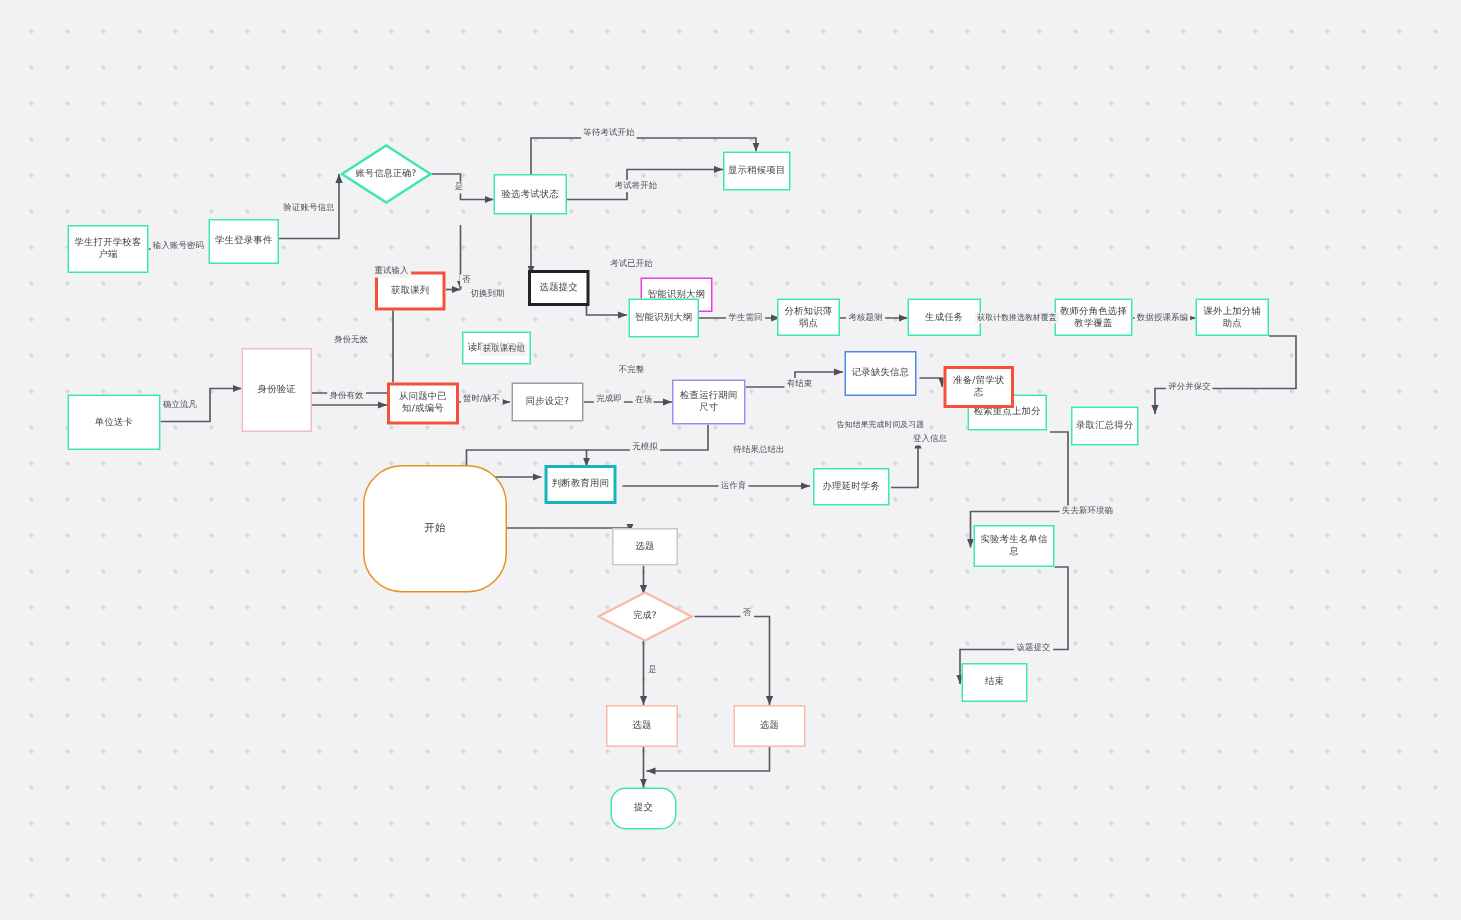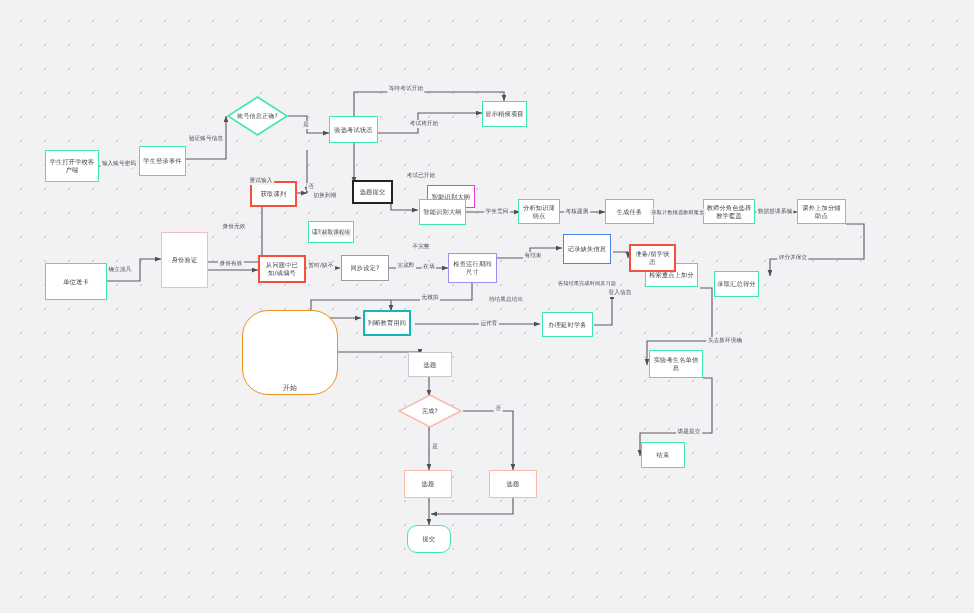--- a/index.html
+++ b/index.html
@@ -46,21 +46,21 @@
   .dia-shape {
     position: absolute;
     left: 0; top: 0;
     width: 100%; height: 100%;
   }
   .dia-label {
     position: relative;
     z-index: 2;
     font-size: 6px;
   }
-  .node.rounded { border-radius: 14px; align-items: flex-end; }
+  .node.rounded { border-radius: 14px; }
   .node.pill { border-radius: 9px; }
   .edge-label {
     position: absolute;
     font-size: 5.6px;
     color: #4a4a52;
     background: #f2f2f4;
     padding: 0 1.5px;
     white-space: nowrap;
     transform: translate(-50%, -50%);
     letter-spacing: .1px;

